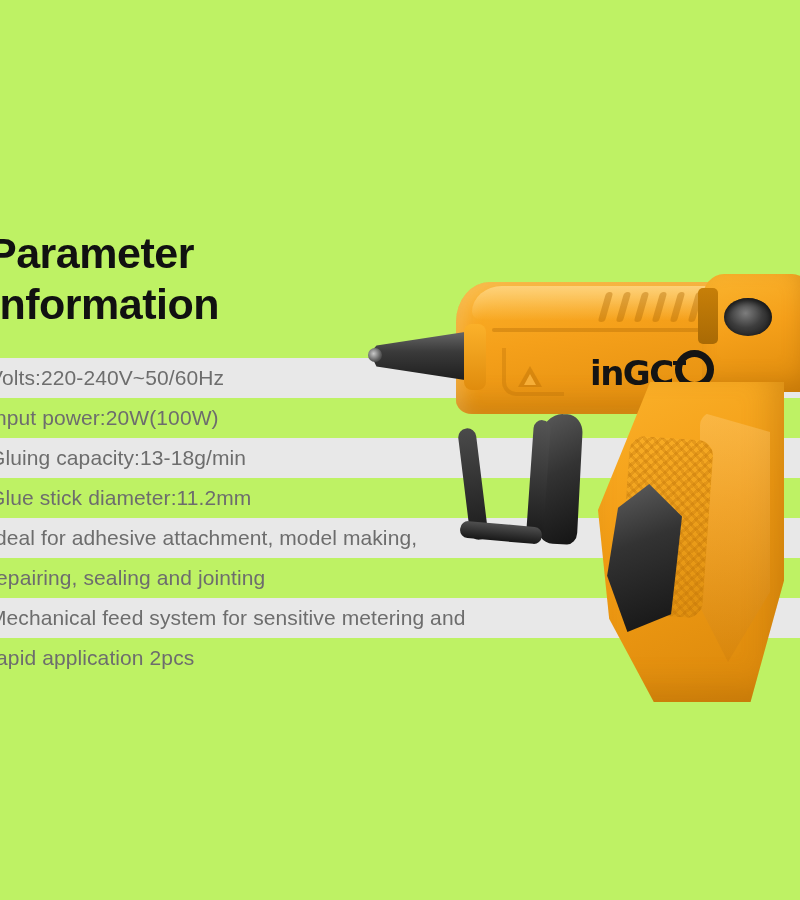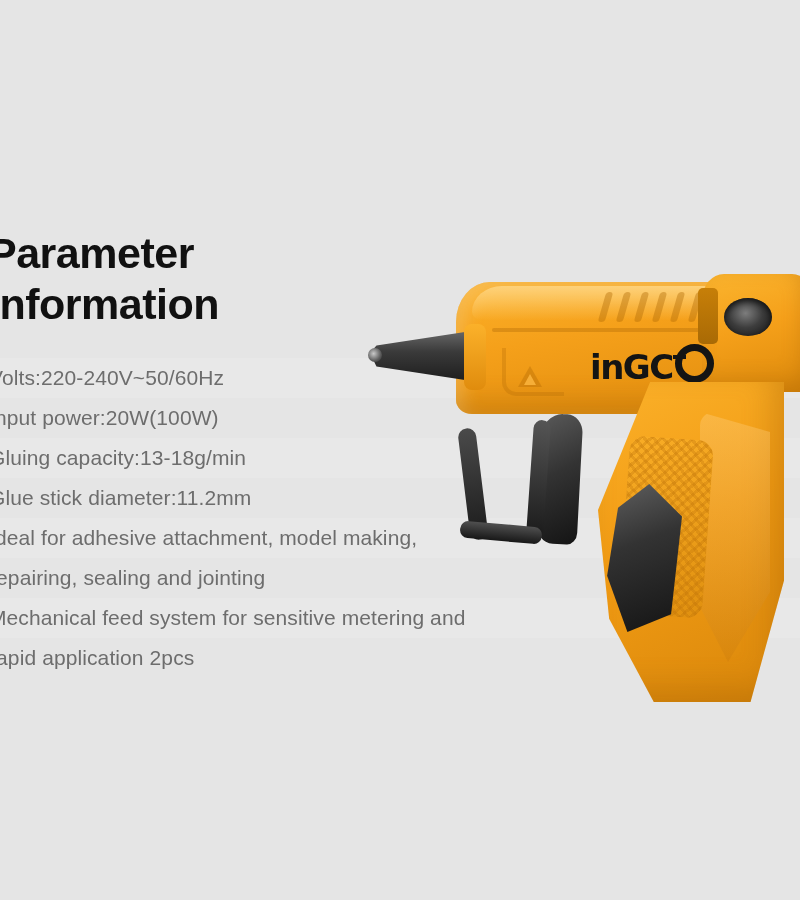--- a/index.html
+++ b/index.html
@@ -7,21 +7,21 @@
     padding: 0;
     background: #ffffff;
   }
   body {
     font-family: "Liberation Sans", sans-serif;
   }
   #page {
     position: relative;
     width: 800px;
     height: 900px;
-    background: #e5e5e5;
+    background: #bef264;
     overflow: hidden;
   }
 
   
   .heading {
     position: absolute;
     left: -12px;
     top: 228px;
     width: 420px;
     color: #111111;
@@ -189,21 +189,21 @@
     top: 26px;
     width: 20px;
     height: 56px;
     background: linear-gradient(180deg, #c77f08, #a96a05);
     border-radius: 5px;
   }
 
   
   .logo {
     left: 238px;
-    top: 82px;
+    top: 88px;
     color: #141414;
     font-size: 34px;
     font-weight: bold;
     letter-spacing: -1.5px;
     line-height: 34px;
     font-family: "DejaVu Sans", sans-serif;
   }
   .logo .ring {
     display: inline-block;
     width: 25px;

